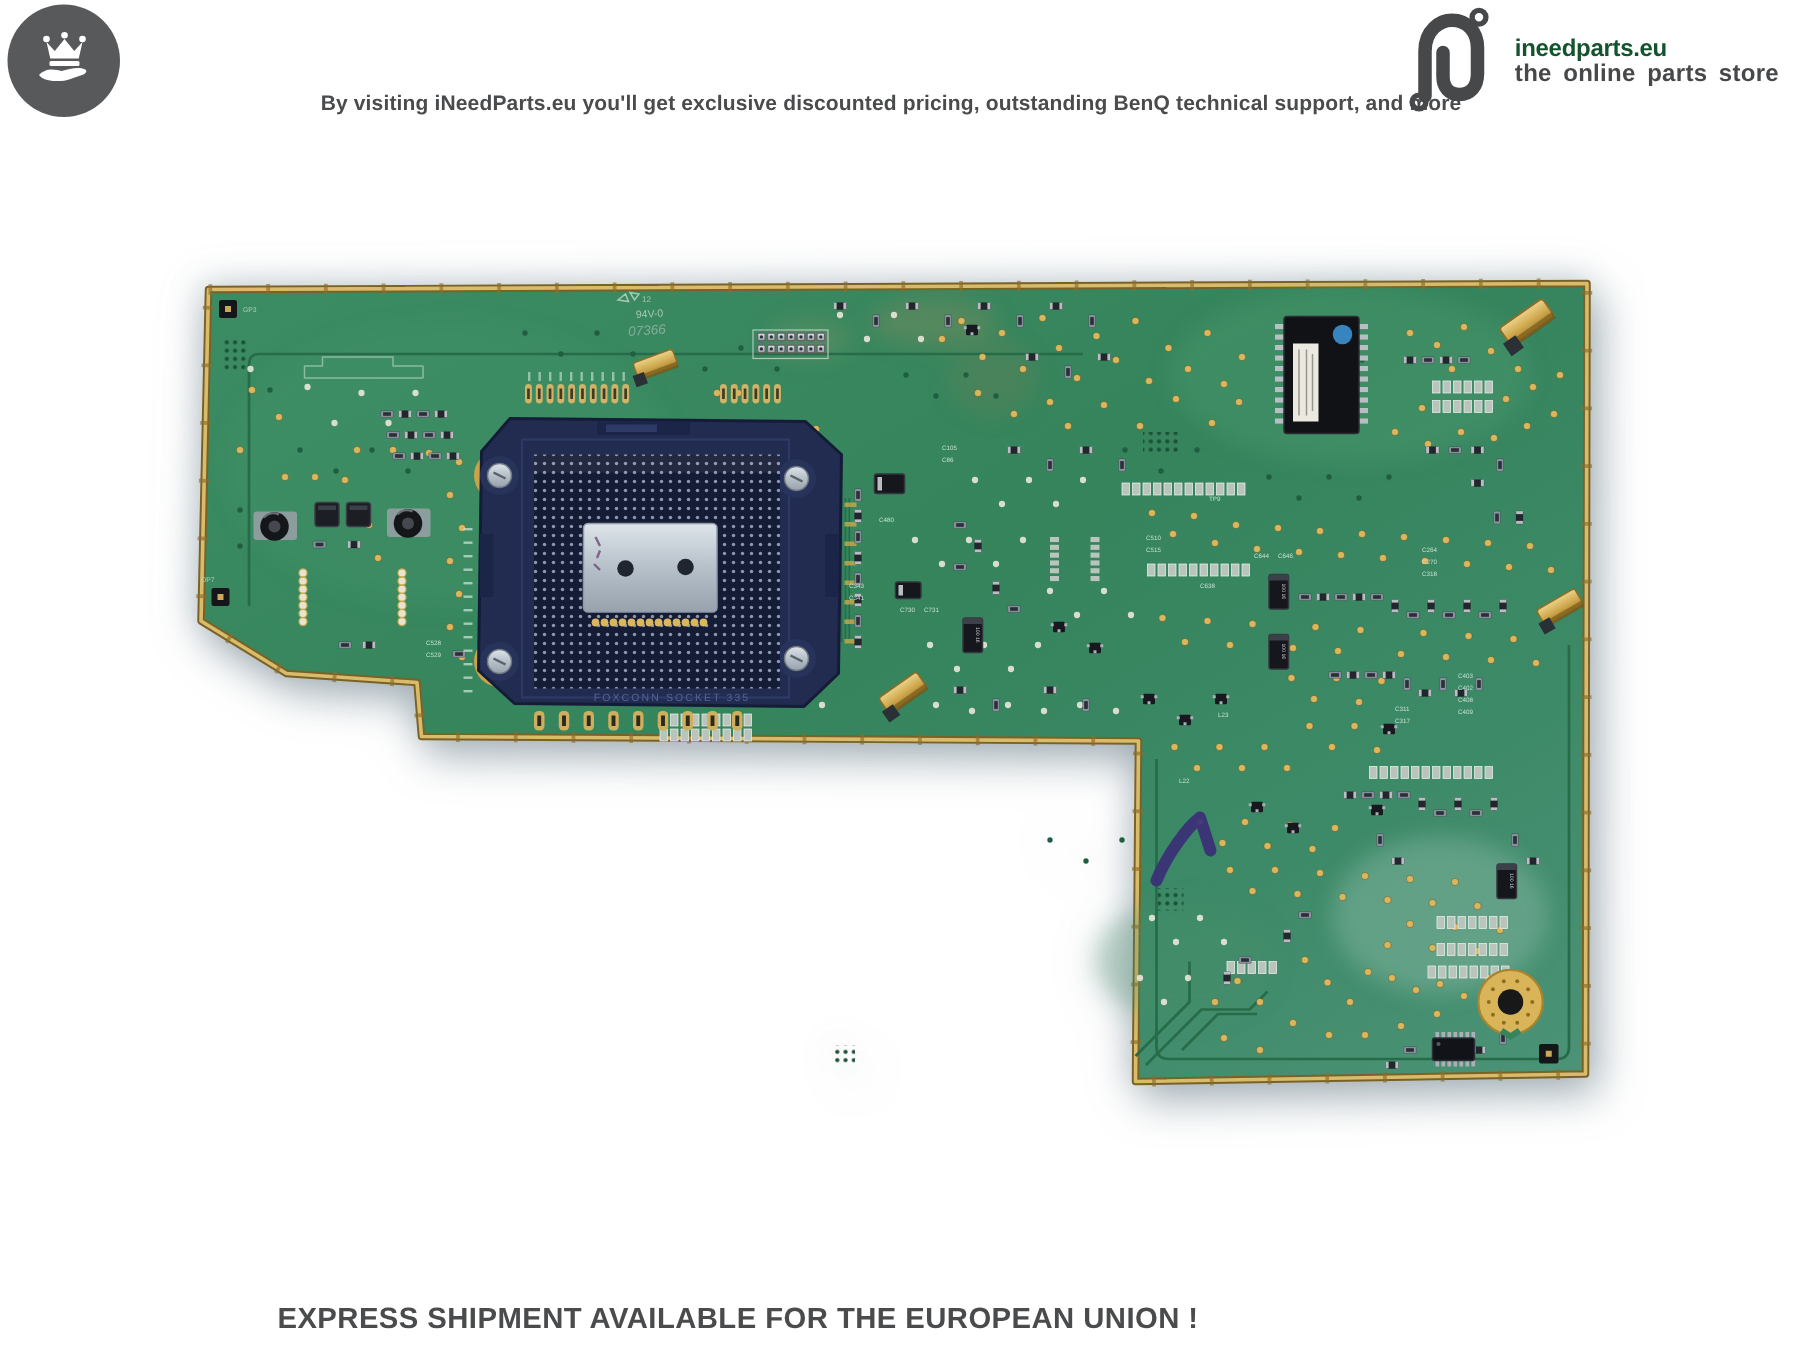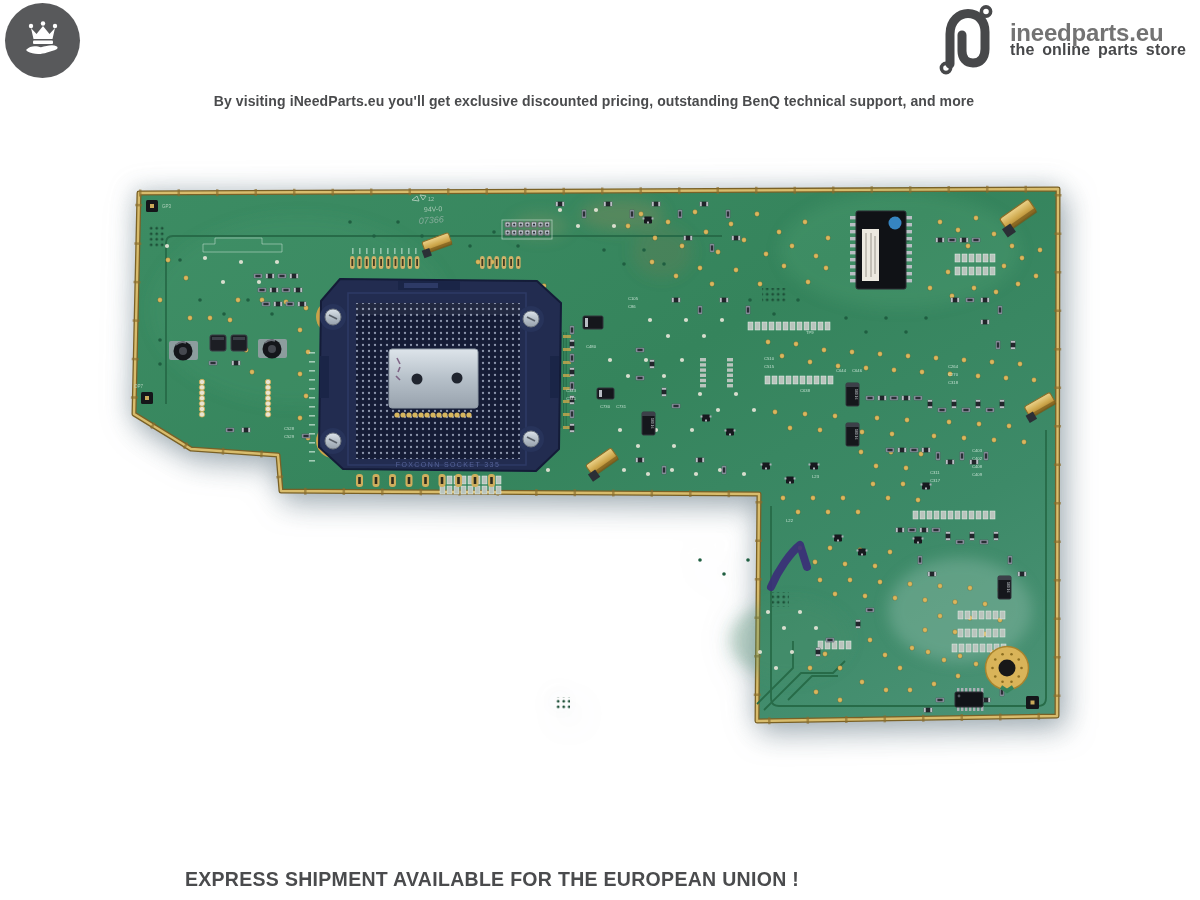--- a/index.html
+++ b/index.html
@@ -1,25 +1,25 @@
 <!DOCTYPE html>
 <html><head>
 <meta charset="utf-8">
 <style>
   html,body{margin:0;padding:0;background:#fff;}
   body{width:1200px;height:900px;position:relative;overflow:hidden;
        font-family:"Liberation Sans", sans-serif;color:#4a4b4d;}
   .badge{position:absolute;left:5px;top:3px;width:75px;height:75px;border-radius:50%;
          background:#58595b;display:flex;align-items:center;justify-content:center;}
   .header-tagline{position:absolute;left:0;top:60px;width:1188px;text-align:center;
-         font-size:14px;font-weight:bold;letter-spacing:.1px;color:#4a4b4d;margin-top:33px;}
+         font-size:14px;font-weight:bold;letter-spacing:.1px;color:#4a4b4d;}
   .brand{position:absolute;right:14px;top:4px;display:flex;align-items:center;}
   .brand-mark{width:72px;height:72px;}
   .brand-text{margin-left:2px;}
-  .brand-name{font-size:24px;font-weight:bold;letter-spacing:-.2px;color:#737373;line-height:20px;}
+  .brand-name{font-size:16px;font-weight:bold;letter-spacing:-.2px;color:#14532d;line-height:20px;}
   .brand-tagline{font-size:16px;font-weight:bold;letter-spacing:.2px;word-spacing:3px;color:#47484a;line-height:14px;}
   .photo{position:absolute;left:100px;top:150px;width:1000px;height:610px;}
   .photo svg{filter:drop-shadow(6px 10px 14px rgba(96,116,128,.5)) drop-shadow(-4px -3px 10px rgba(120,140,150,.28));}
   .footer-note{position:absolute;left:0;top:868px;width:984px;text-align:center;
          font-size:19.5px;font-weight:bold;letter-spacing:.3px;color:#4a4b4d;}
 </style>
 </head>
 <body>
 
 <div class="badge">

